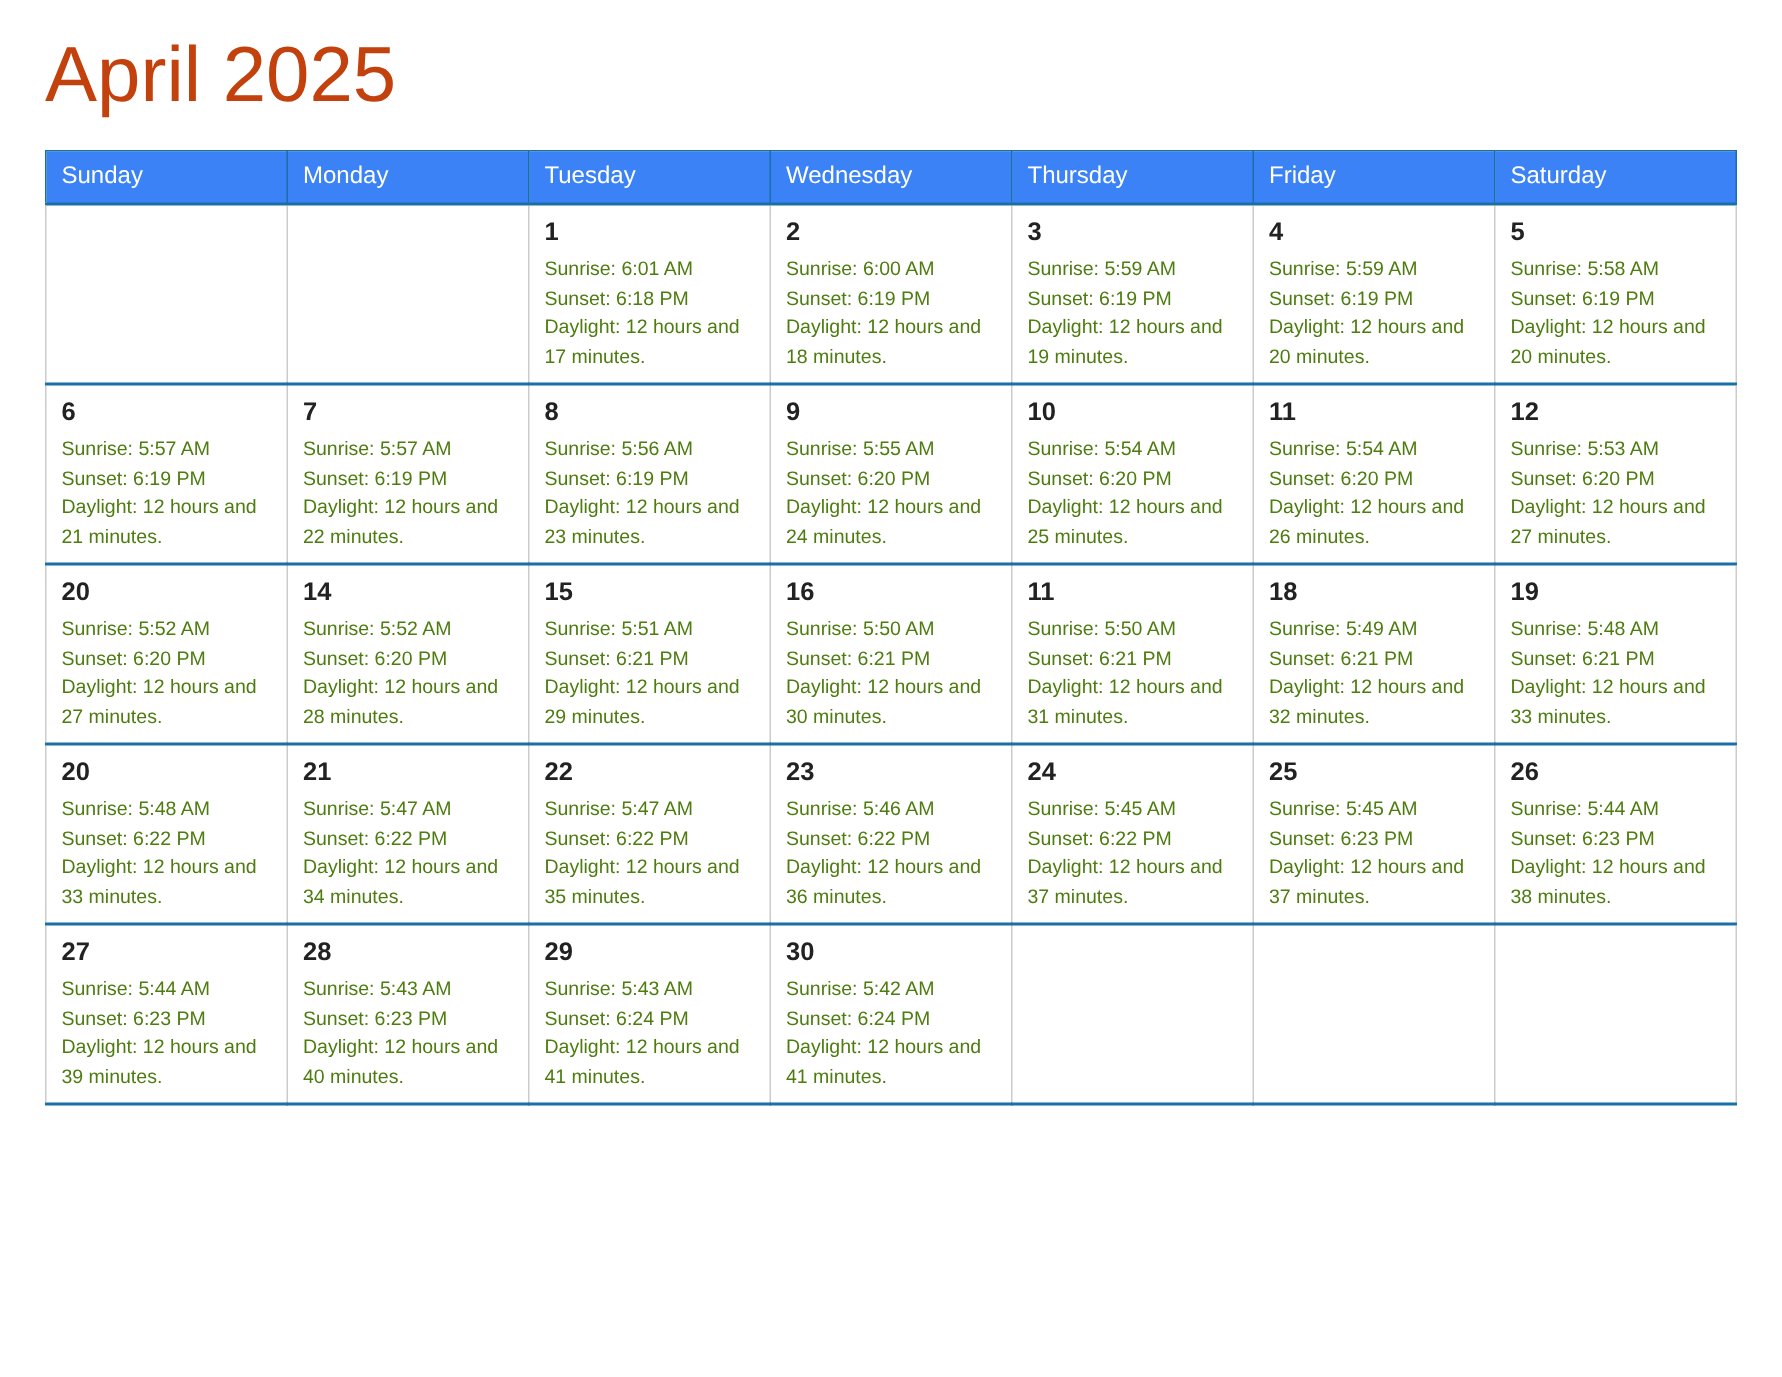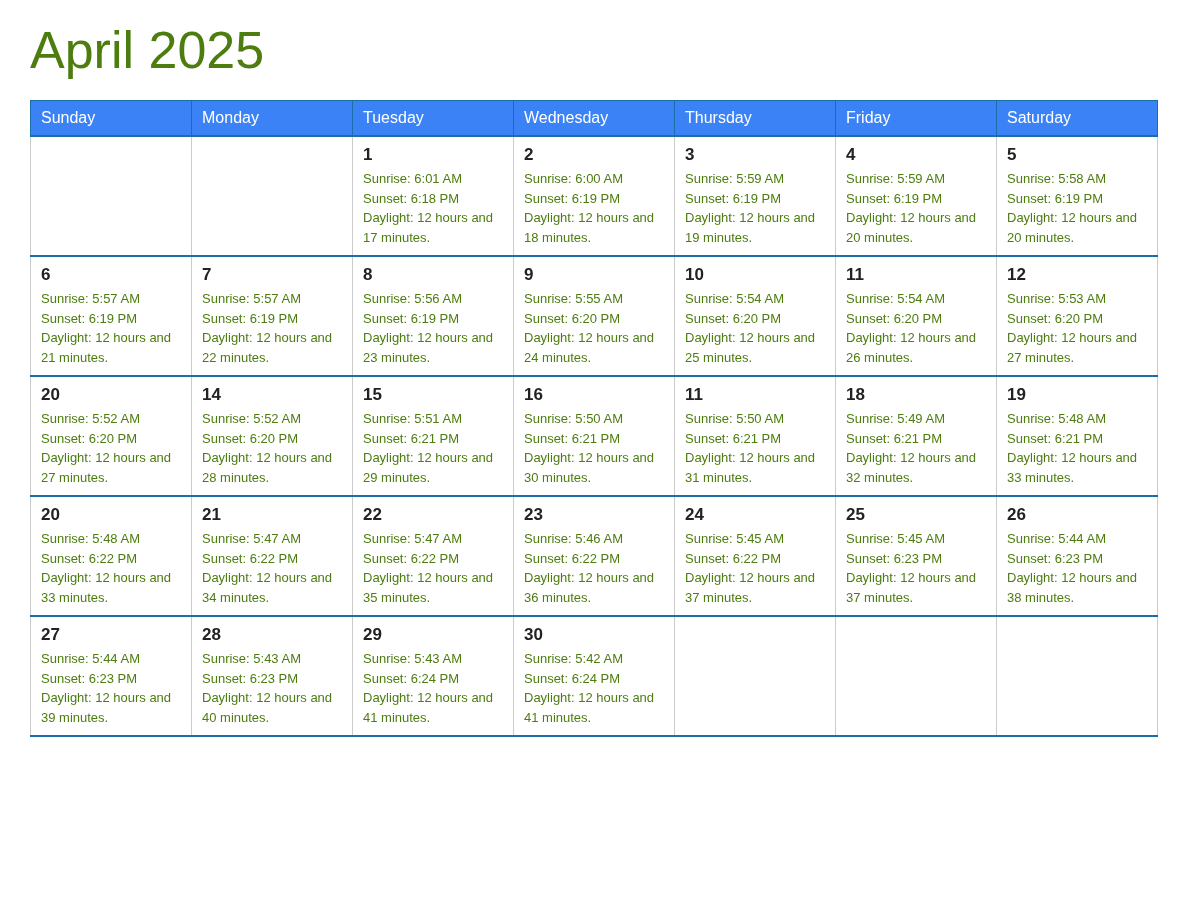--- a/index.html
+++ b/index.html
@@ -50,21 +50,21 @@
       height: 3px;
       background: #1a6fa8;
       margin-top: 2px;
     }
     .title-block {
       text-align: right;
     }
     .title-block h1 {
       font-size: 52px;
       font-weight: normal;
-      color: #4d7c0f;
+      color: #c2410c;
     }
     .title-block h2 {
       font-size: 24px;
       font-weight: normal;
       color: #444;
     }
     .calendar {
       width: 100%;
       border-collapse: collapse;
       border: 1px solid #1a6fa8;

